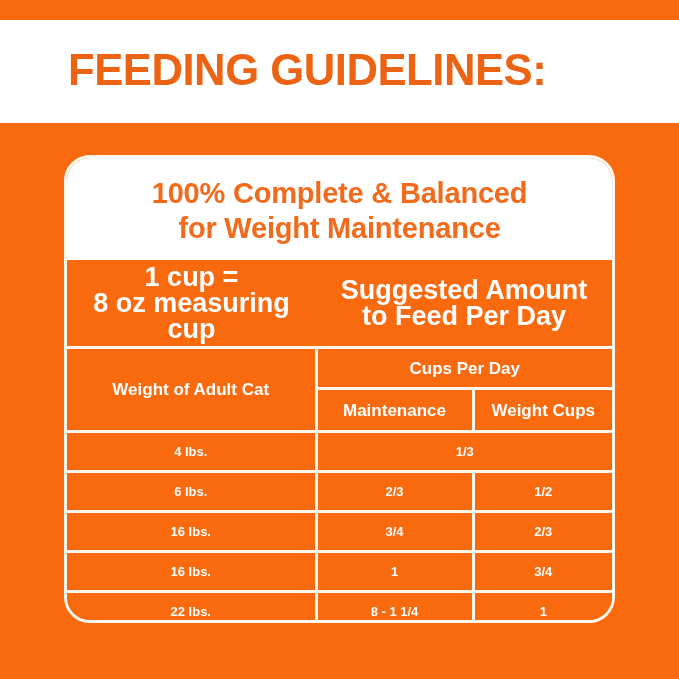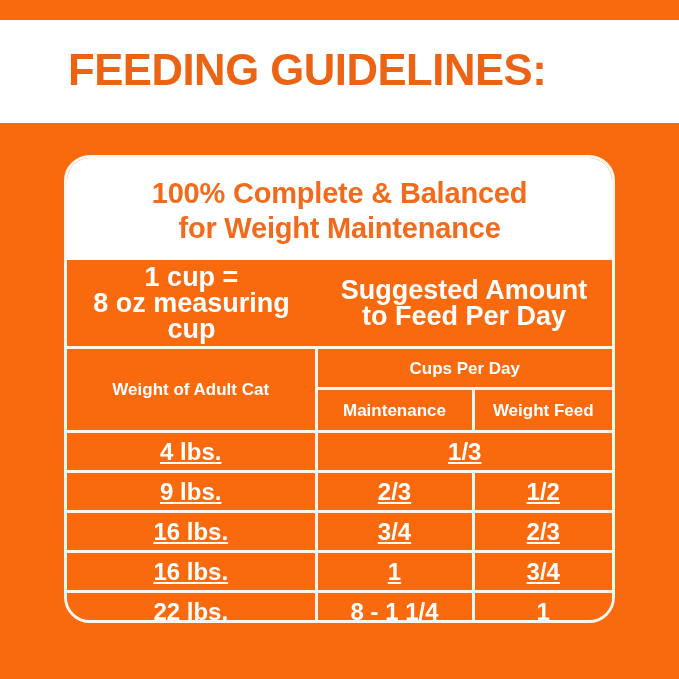--- a/index.html
+++ b/index.html
@@ -99,23 +99,22 @@
   .cell-weight-label {
     font-size: 17px;
     height: 62px;
     margin-left: 32px;
   }
   .cups-per-day-cell { height: 28px; }
   .sub-col-cell      { height: 30px; }
 
   .row-data td {
     height: 37px;
-    font-size: 24px;
+    font-size: 13px;
     line-height: 22px;
-    text-decoration: underline;
   }
 
   .col-weight { width: 249px; }
   .col-maint  { width: 157px; }
   .col-loss   { width: 139px; }
 </style>
 </head>
 <body>
 
 <div class="banner">
@@ -148,30 +147,30 @@
         </td>
       </tr>
 
       <tr class="row-subhead">
         <td rowspan="2" class="sep-top cell-weight-label">Weight of Adult Cat</td>
         <td colspan="2" class="sep-top sep-left cups-per-day-cell">Cups Per Day</td>
       </tr>
 
       <tr class="row-subhead">
         <td class="sep-top sep-left sub-col-cell">Maintenance</td>
-        <td class="sep-top sep-left sub-col-cell">Weight Feed</td>
+        <td class="sep-top sep-left sub-col-cell">Weight Cups</td>
       </tr>
 
       <tr class="row-data">
         <td class="sep-top">4 lbs.</td>
         <td colspan="2" class="sep-top sep-left">1/3</td>
       </tr>
 
       <tr class="row-data">
-        <td class="sep-top">9 lbs.</td>
+        <td class="sep-top">6 lbs.</td>
         <td class="sep-top sep-left">2/3</td>
         <td class="sep-top sep-left">1/2</td>
       </tr>
 
       <tr class="row-data">
         <td class="sep-top">16 lbs.</td>
         <td class="sep-top sep-left">3/4</td>
         <td class="sep-top sep-left">2/3</td>
       </tr>
 

